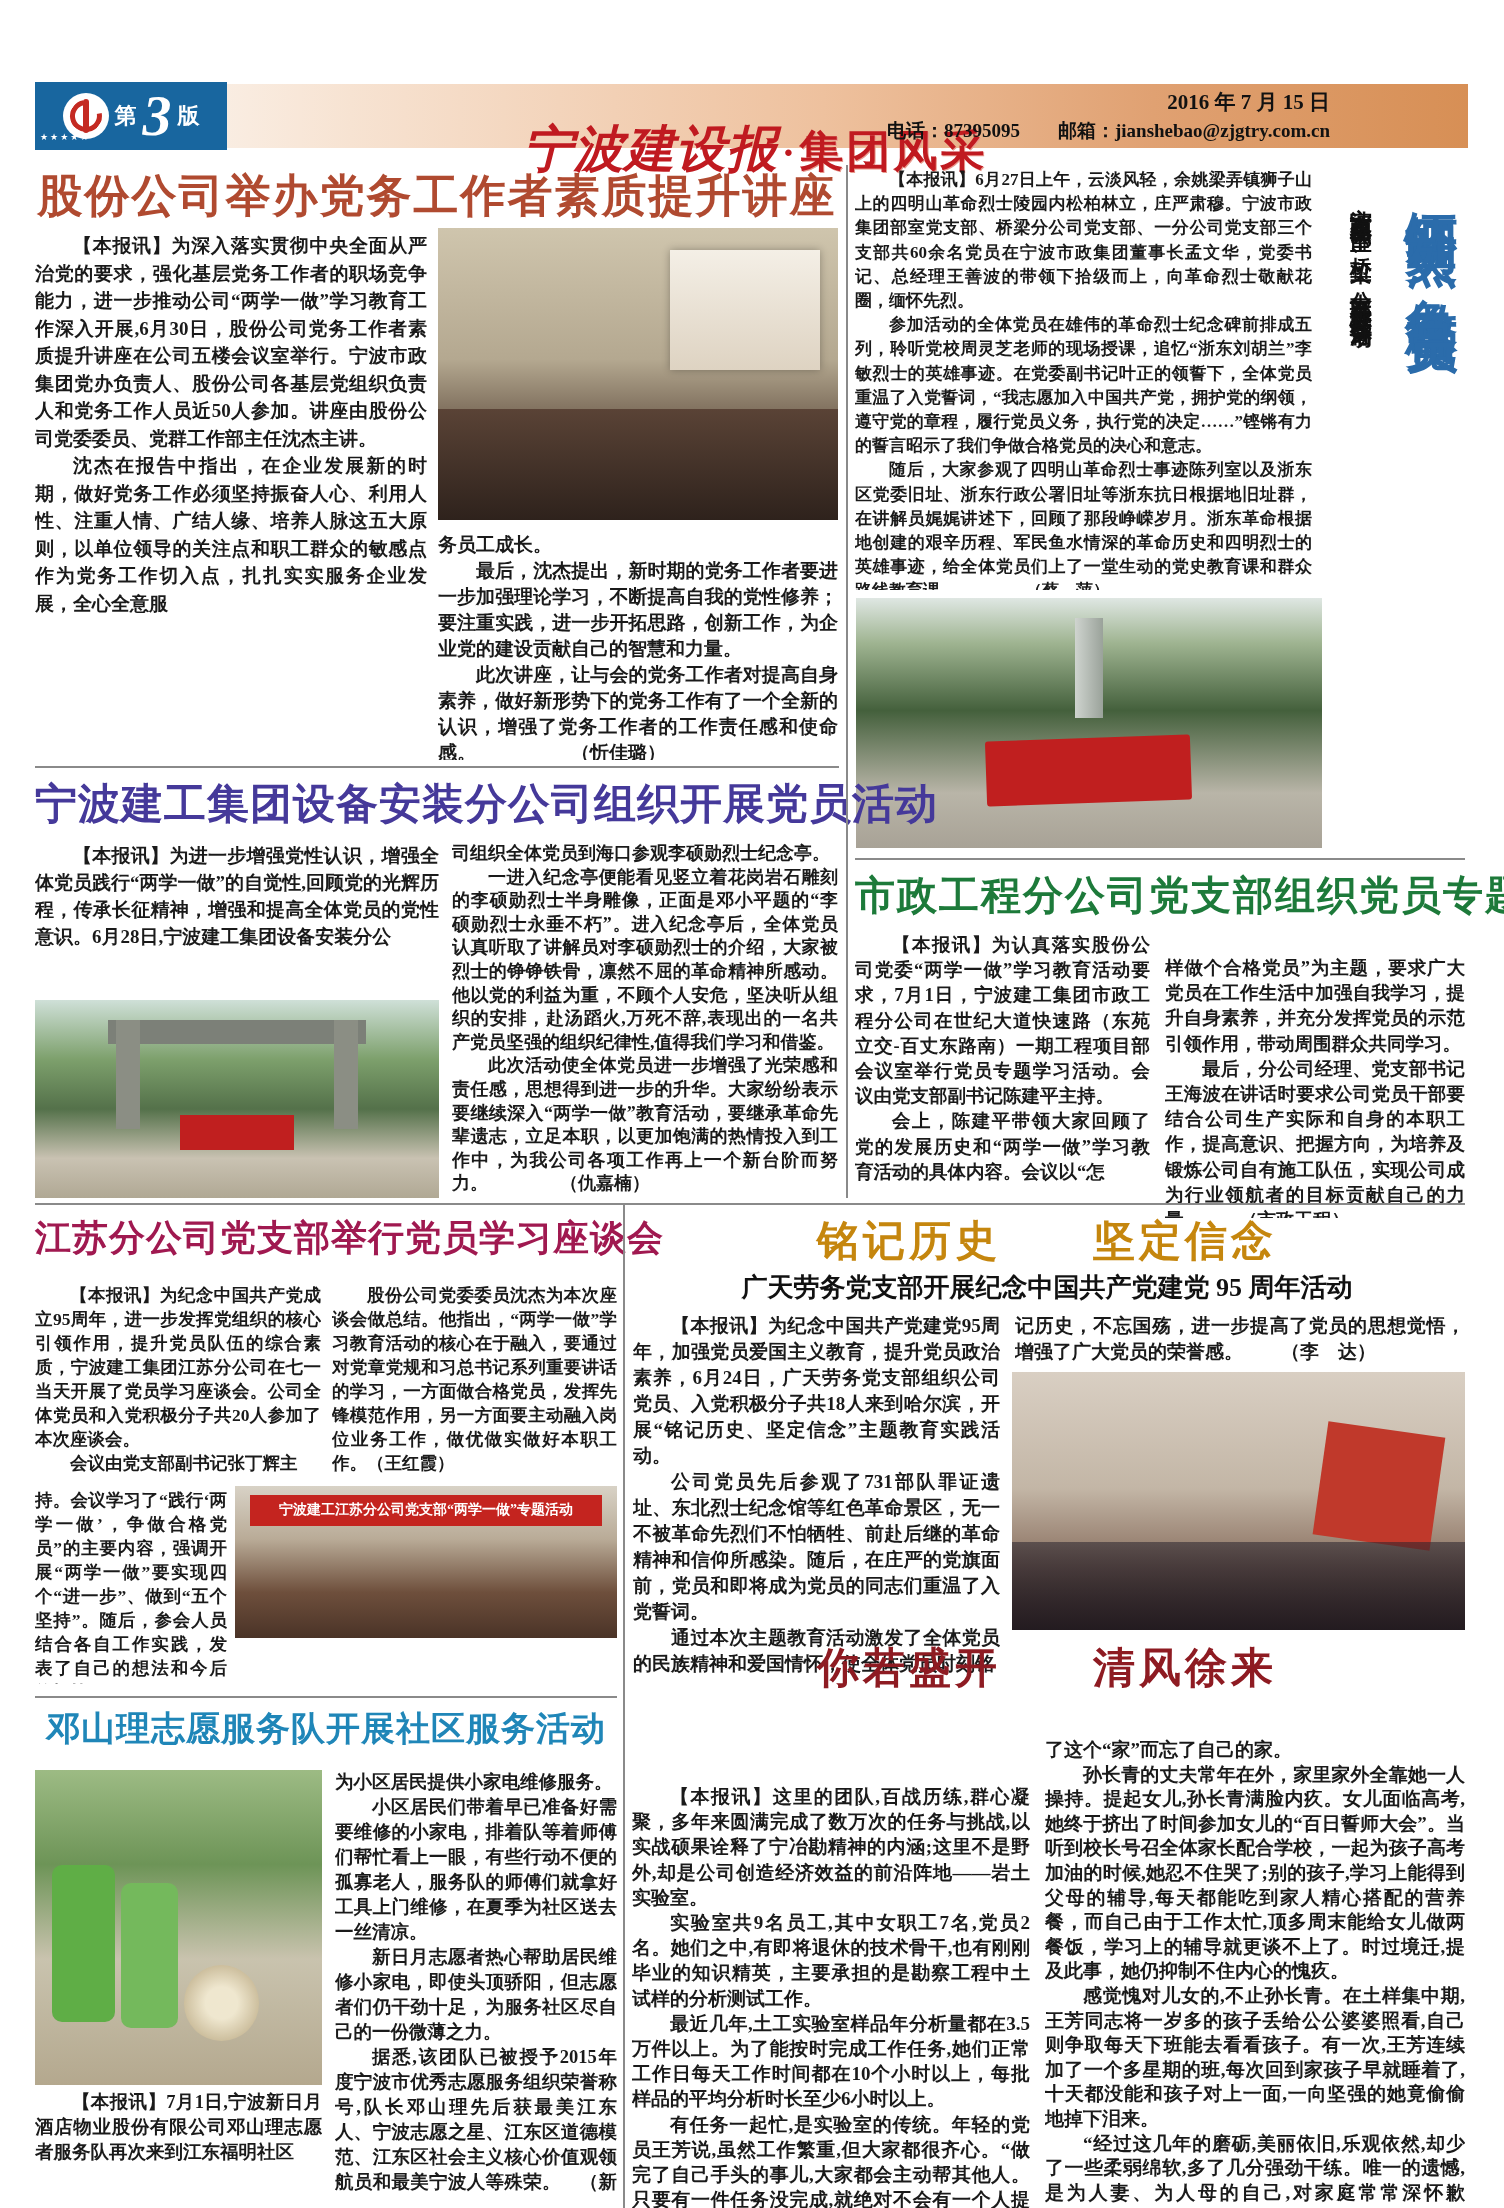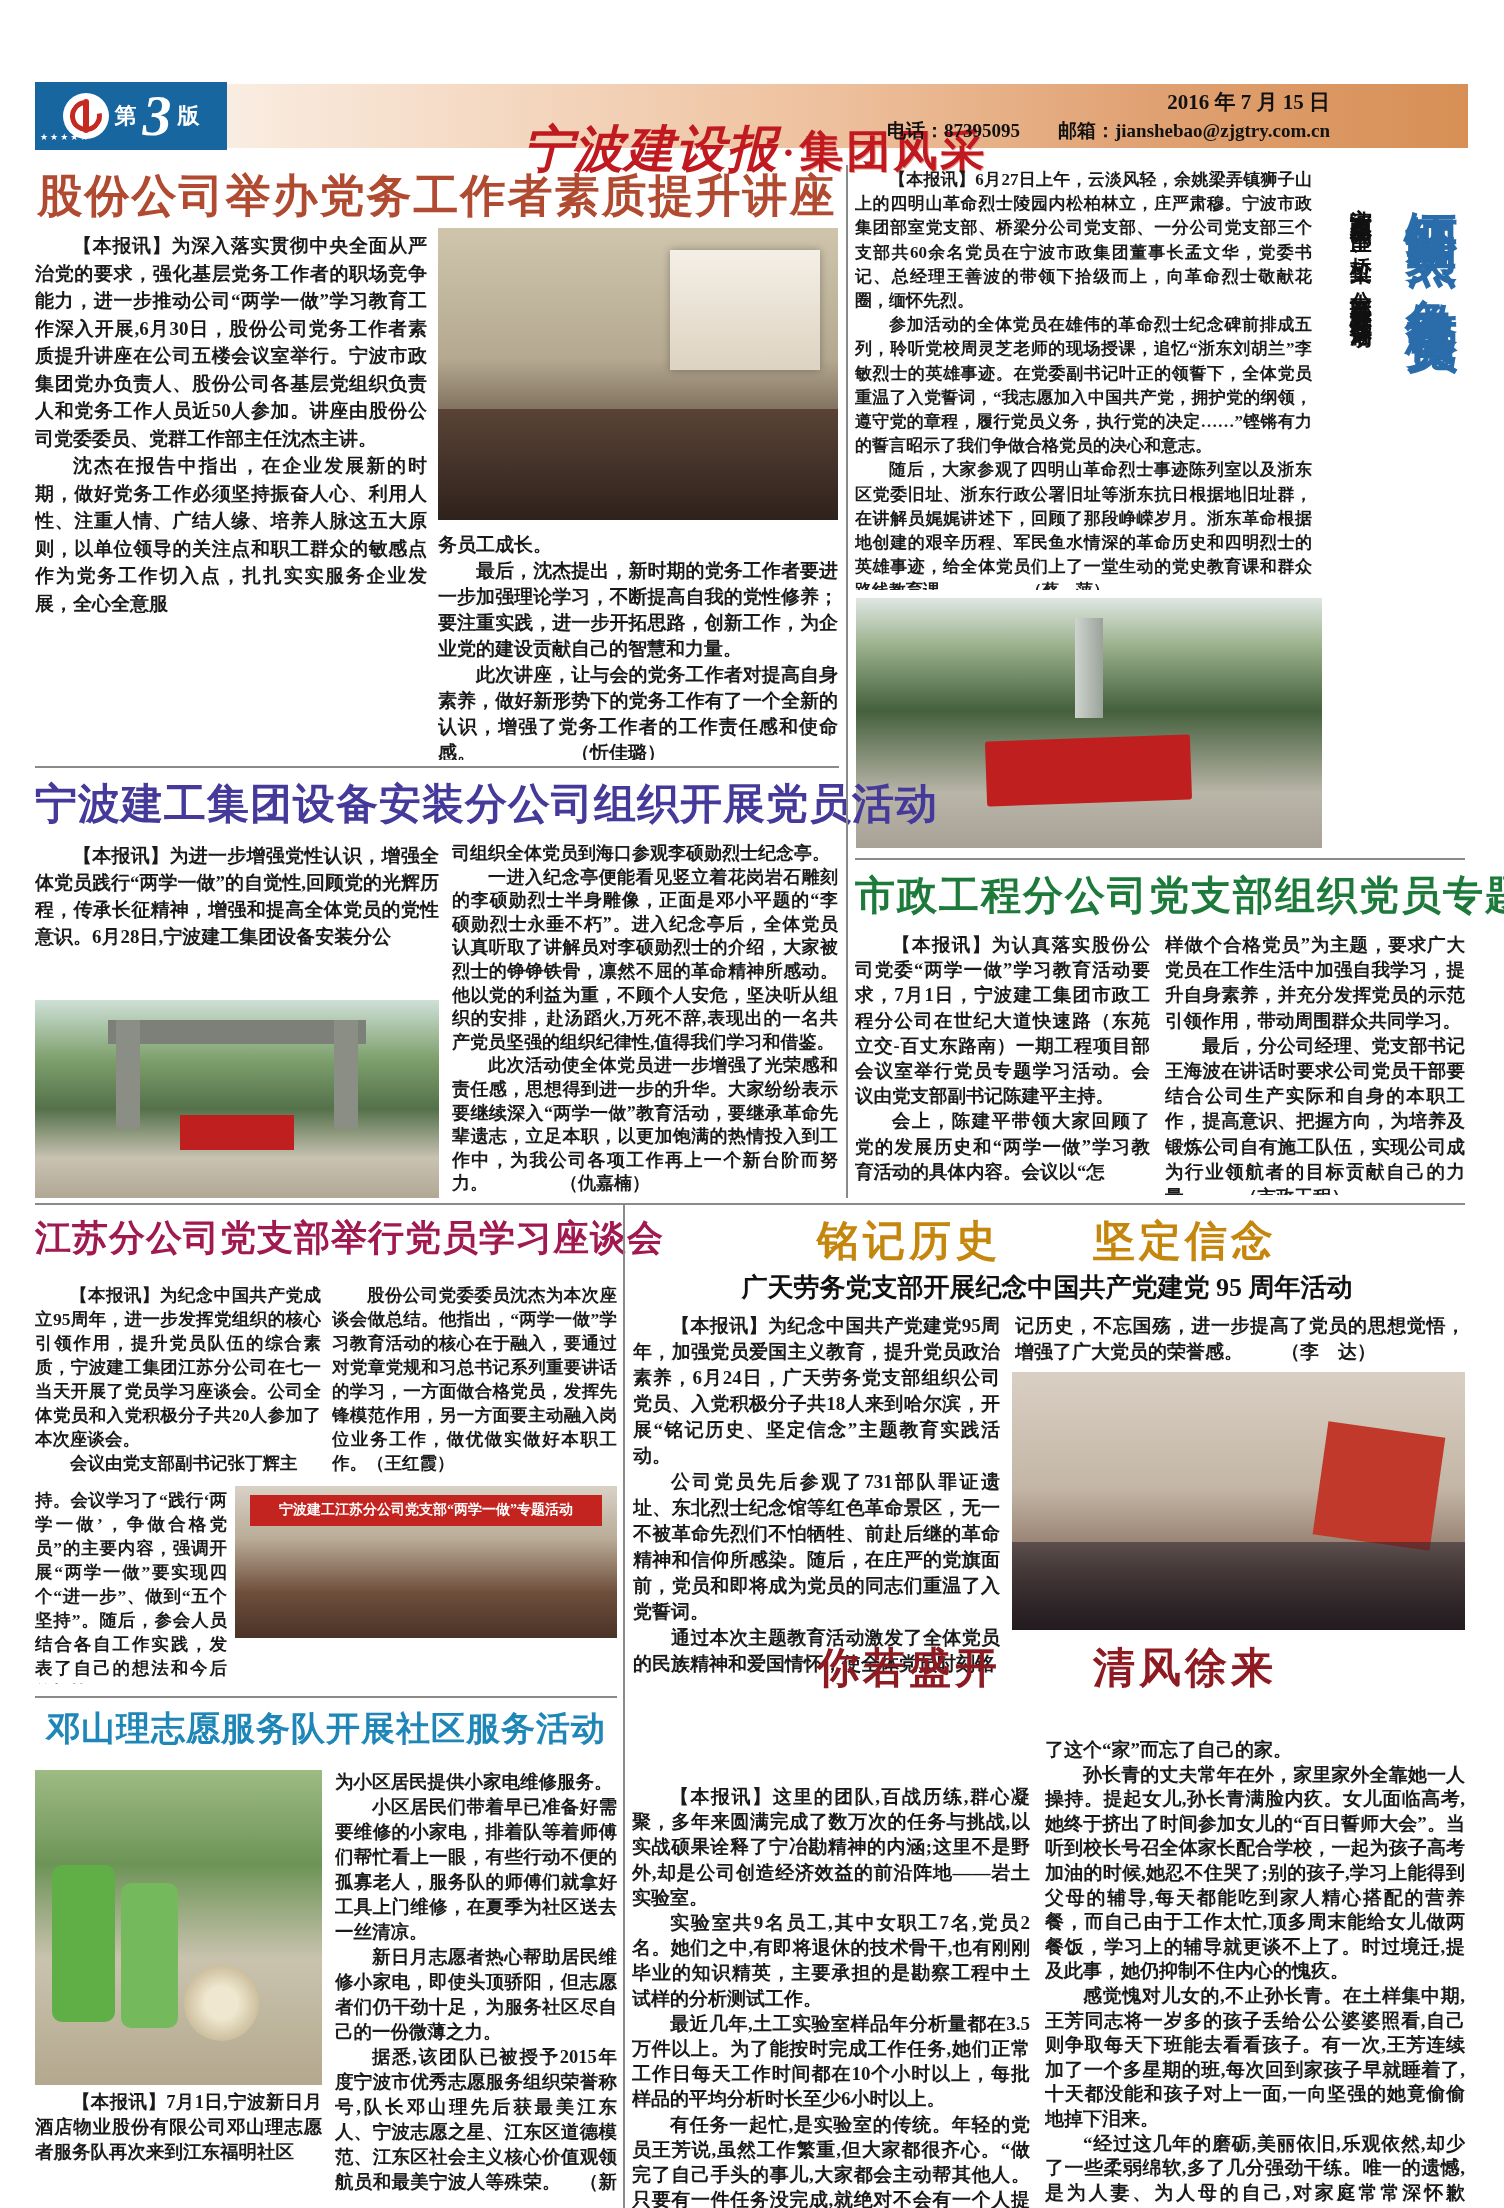--- a/index.html
+++ b/index.html
@@ -49,21 +49,21 @@
   #a3-c1{left:35px;top:842px;width:404px;height:154px;font-size:19px;line-height:27px;}
   #a3-photo{left:35px;top:1000px;width:404px;height:198px;background:linear-gradient(180deg,#cfe0d8 0%,#7da06c 30%,#54714a 55%,#c9c2b2 80%,#b0a894 100%);}
   #a3-arch{position:absolute;left:18%;top:10%;width:64%;height:12%;background:#7c8078;}
   #a3-p1{position:absolute;left:20%;top:10%;width:6%;height:55%;background:#8b8e84;}
   #a3-p2{position:absolute;left:74%;top:10%;width:6%;height:55%;background:#8b8e84;}
   #a3-flag{position:absolute;left:36%;top:58%;width:28%;height:18%;background:#c01f1f;}
   #a3-c2{left:452px;top:842px;width:386px;height:356px;font-size:18px;line-height:23.6px;}
   
   #a4-title{left:855px;top:868px;width:610px;font-size:40px;color:#1d7a3a;letter-spacing:2px;}
   #a4-c1{left:855px;top:933px;width:295px;height:262px;font-size:18.5px;line-height:25.2px;}
-  #a4-c2{left:1165px;top:933px;width:300px;height:262px;font-size:18.5px;line-height:25.2px;}
+  #a4-c2{left:1165px;top:956px;width:300px;height:262px;font-size:18.5px;line-height:25.2px;}
   
   #a5-title{left:35px;top:1214px;width:582px;font-size:36px;color:#a01950;letter-spacing:1px;}
   #a5-c1a{left:35px;top:1283px;width:286px;height:202px;font-size:17.5px;line-height:24px;}
   #a5-c1b{left:35px;top:1488px;width:192px;height:196px;font-size:17.5px;line-height:24px;}
   #a5-c2{left:332px;top:1283px;width:285px;height:200px;font-size:17.5px;line-height:24px;}
   #a5-photo{left:235px;top:1486px;width:382px;height:152px;background:linear-gradient(180deg,#d8d2c6 0%,#b9ab97 35%,#6e4f3c 70%,#4a3327 100%);}
   #a5-banner{position:absolute;left:4%;top:6%;width:92%;height:20%;background:#c4241f;color:#fff;font-size:14px;font-weight:bold;
              display:flex;align-items:center;justify-content:center;white-space:nowrap;overflow:hidden;}
   
   #a6-title{left:628px;top:1213px;width:838px;font-size:42px;color:#c5860e;letter-spacing:4px;}

